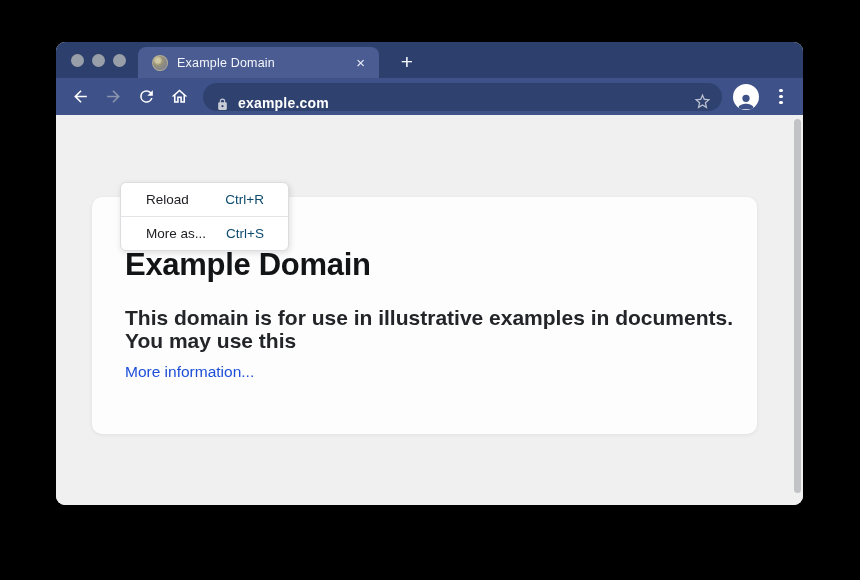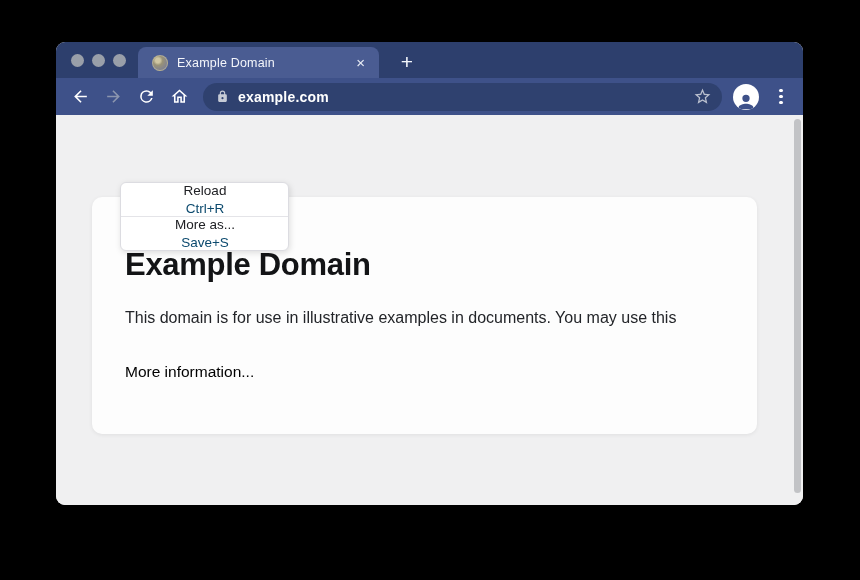--- a/index.html
+++ b/index.html
@@ -26,48 +26,48 @@
   .tab-title { margin-left:9px; font-size:12.5px; letter-spacing:.2px; flex:1; white-space:nowrap; overflow:hidden; color:#f4f6fb; }
   .tab-close { margin-right:11px; font-size:15px; line-height:1; color:#e9edf5; cursor:default; padding:1px 3px; }
   .newtab { margin-left:15px; margin-bottom:3px; color:#f2f5fb; font-size:21px; line-height:26px; width:26px; text-align:center; font-weight:300; }
 
   
   .toolbar { height:37px; background:#3e5189; display:flex; align-items:center; padding:0 12px 0 8px; }
   .nav-btn { width:33px; height:30px; display:flex; align-items:center; justify-content:center; flex:none; }
   .nav-btn svg { width:19px; height:19px; }
   .omnibox {
     flex:1; height:28px; margin-left:7px; margin-right:11px; background:#2f416f; border-radius:14px;
-    display:flex; align-items:center; min-width:0;
+    display:flex; align-items:flex-end; min-width:0;
   }
   .omnibox .lock { margin-left:13px; display:flex; }
   .omnibox .lock svg { width:13px; height:13px; }
   .url { margin-left:9px; color:#fff; font-size:14px; font-weight:600; letter-spacing:.2px; flex:1; white-space:nowrap; overflow:hidden; }
   .star { margin-right:10px; display:flex; }
   .star svg { width:19px; height:19px; }
   .avatar { width:26px; height:26px; border-radius:50%; background:#fff; overflow:hidden; display:flex; align-items:flex-end; justify-content:center; flex:none; }
   .avatar svg { width:22px; height:22px; margin-bottom:-3px; }
   .kebab { width:20px; height:26px; margin-left:12px; display:flex; flex-direction:column; align-items:center; justify-content:center; gap:2.5px; flex:none; }
   .kebab i { width:3.5px; height:3.5px; border-radius:50%; background:#fff; }
 
   
   .content { position:relative; height:390px; background:#f0f0f1; }
   .card {
     position:absolute; left:36px; top:82px; width:665px; height:237px;
     background:#fdfdfd; border-radius:10px; box-shadow:0 1px 4px rgba(0,0,0,.07);
   }
   .card h1 { position:absolute; left:33px; top:50px; font-size:31px; font-weight:bold; color:#131416; letter-spacing:-.3px; }
-  .card p  { position:absolute; left:33px; top:109px; font-size:16px; line-height:23px; color:#232529; }
-  .card a  { position:absolute; left:33px; top:166px; font-size:15.5px; color:#000000; text-decoration:none; }
+  .card p  { position:absolute; left:33px; top:109px; font-size:21px; line-height:23px; color:#232529;font-weight:bold; }
+  .card a  { position:absolute; left:33px; top:166px; font-size:15.5px; color:#1d4ed8; text-decoration:none; }
 
   .menu {
     position:absolute; left:64px; top:67px; width:169px;
     background:#fff; border:1px solid #dcdce1; border-radius:6px;
     box-shadow:1px 2px 6px rgba(0,0,0,.13); overflow:hidden;
   }
-  .menu-row { height:33px; display:flex; align-items:center; padding:0 24px 0 25px; font-size:13.5px;flex-direction:column; }
+  .menu-row { height:33px; display:flex; align-items:center; padding:0 24px 0 25px; font-size:13.5px; }
   .menu-row .lbl { color:#202125; flex:1; }
   .menu-row .key { color:#0c4a6e; }
   .menu-div { height:1px; background:#e4e4e8; }
 
   .scrollthumb { position:absolute; right:2px; top:4px; width:7px; height:374px; border-radius:4px; background:#c2c3c6; }
 </style>
 </head>
 <body>
 
 <div class="window">
@@ -143,20 +143,20 @@
     </div>
 
     <div class="menu">
       <div class="menu-row">
         <span class="lbl">Reload</span>
         <span class="key">Ctrl+R</span>
       </div>
       <div class="menu-div"></div>
       <div class="menu-row">
         <span class="lbl">More as...</span>
-        <span class="key">Save+S</span>
+        <span class="key">Ctrl+S</span>
       </div>
     </div>
 
     <div class="scrollthumb"></div>
   </div>
 
 </div>
 
 </body></html>

